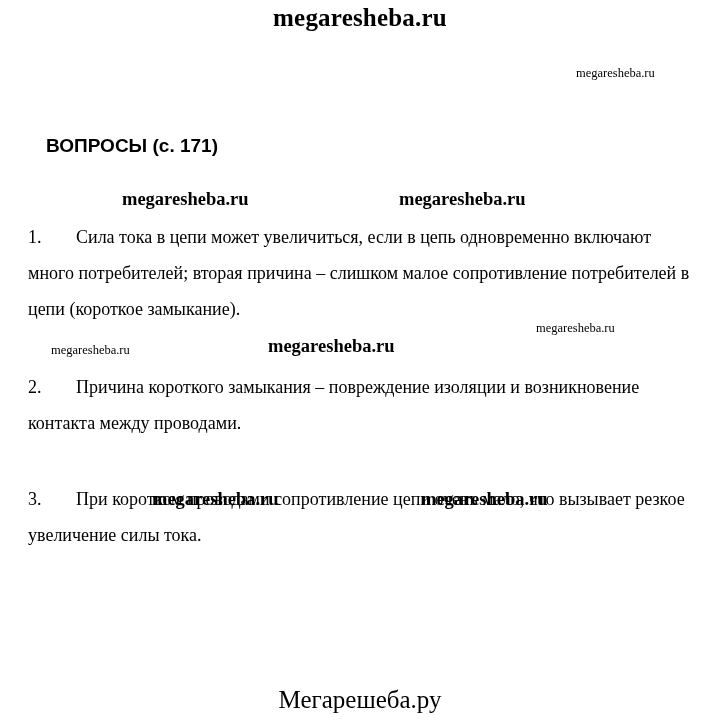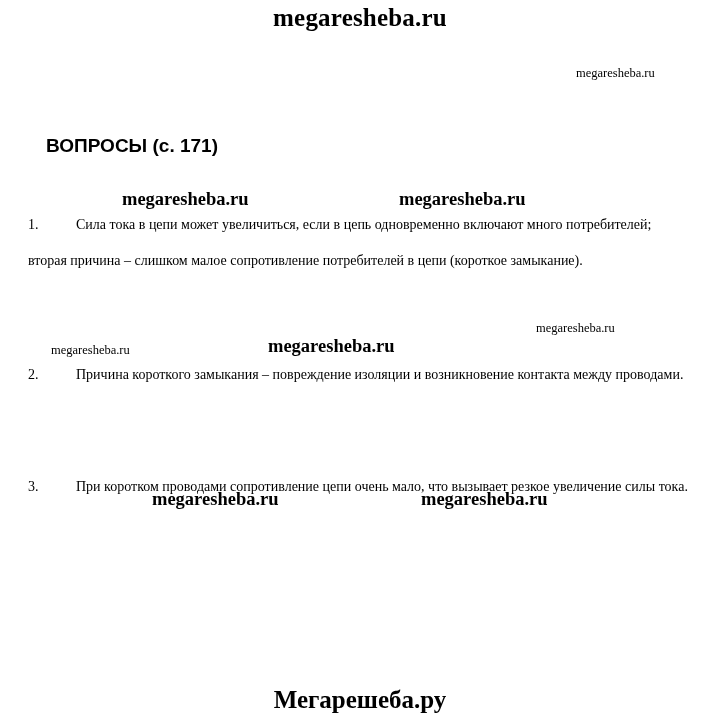--- a/index.html
+++ b/index.html
@@ -35,21 +35,21 @@
     letter-spacing: 0.2px;
   }
 
   .wm-bottom {
     position: absolute;
     top: 686px;
     left: 0;
     width: 720px;
     text-align: center;
     font-family: "Liberation Serif", serif;
-    font-weight: bold;
+    font-weight: normal;
     font-size: 25px;
     color: #000000;
   }
 
   .heading {
     position: absolute;
     top: 61px;
     left: 33px;
     font-family: "Liberation Serif", serif;
     font-weight: bold;
@@ -66,22 +66,23 @@
     font-weight: bold;
     font-size: 19px;
     white-space: nowrap;
     margin-left: 13px;
   }
 
   .item {
     position: absolute;
     left: 28px;
     width: 662px;
-    font-size: 14px;
+    font-size: 18px;
     line-height: 36px;
+    margin-top: 12px;
   }
   .item .num {
     display: inline-block;
     width: 48px;
   }
   .item p {
     margin: 0;
     text-indent: 0;
   }
 

